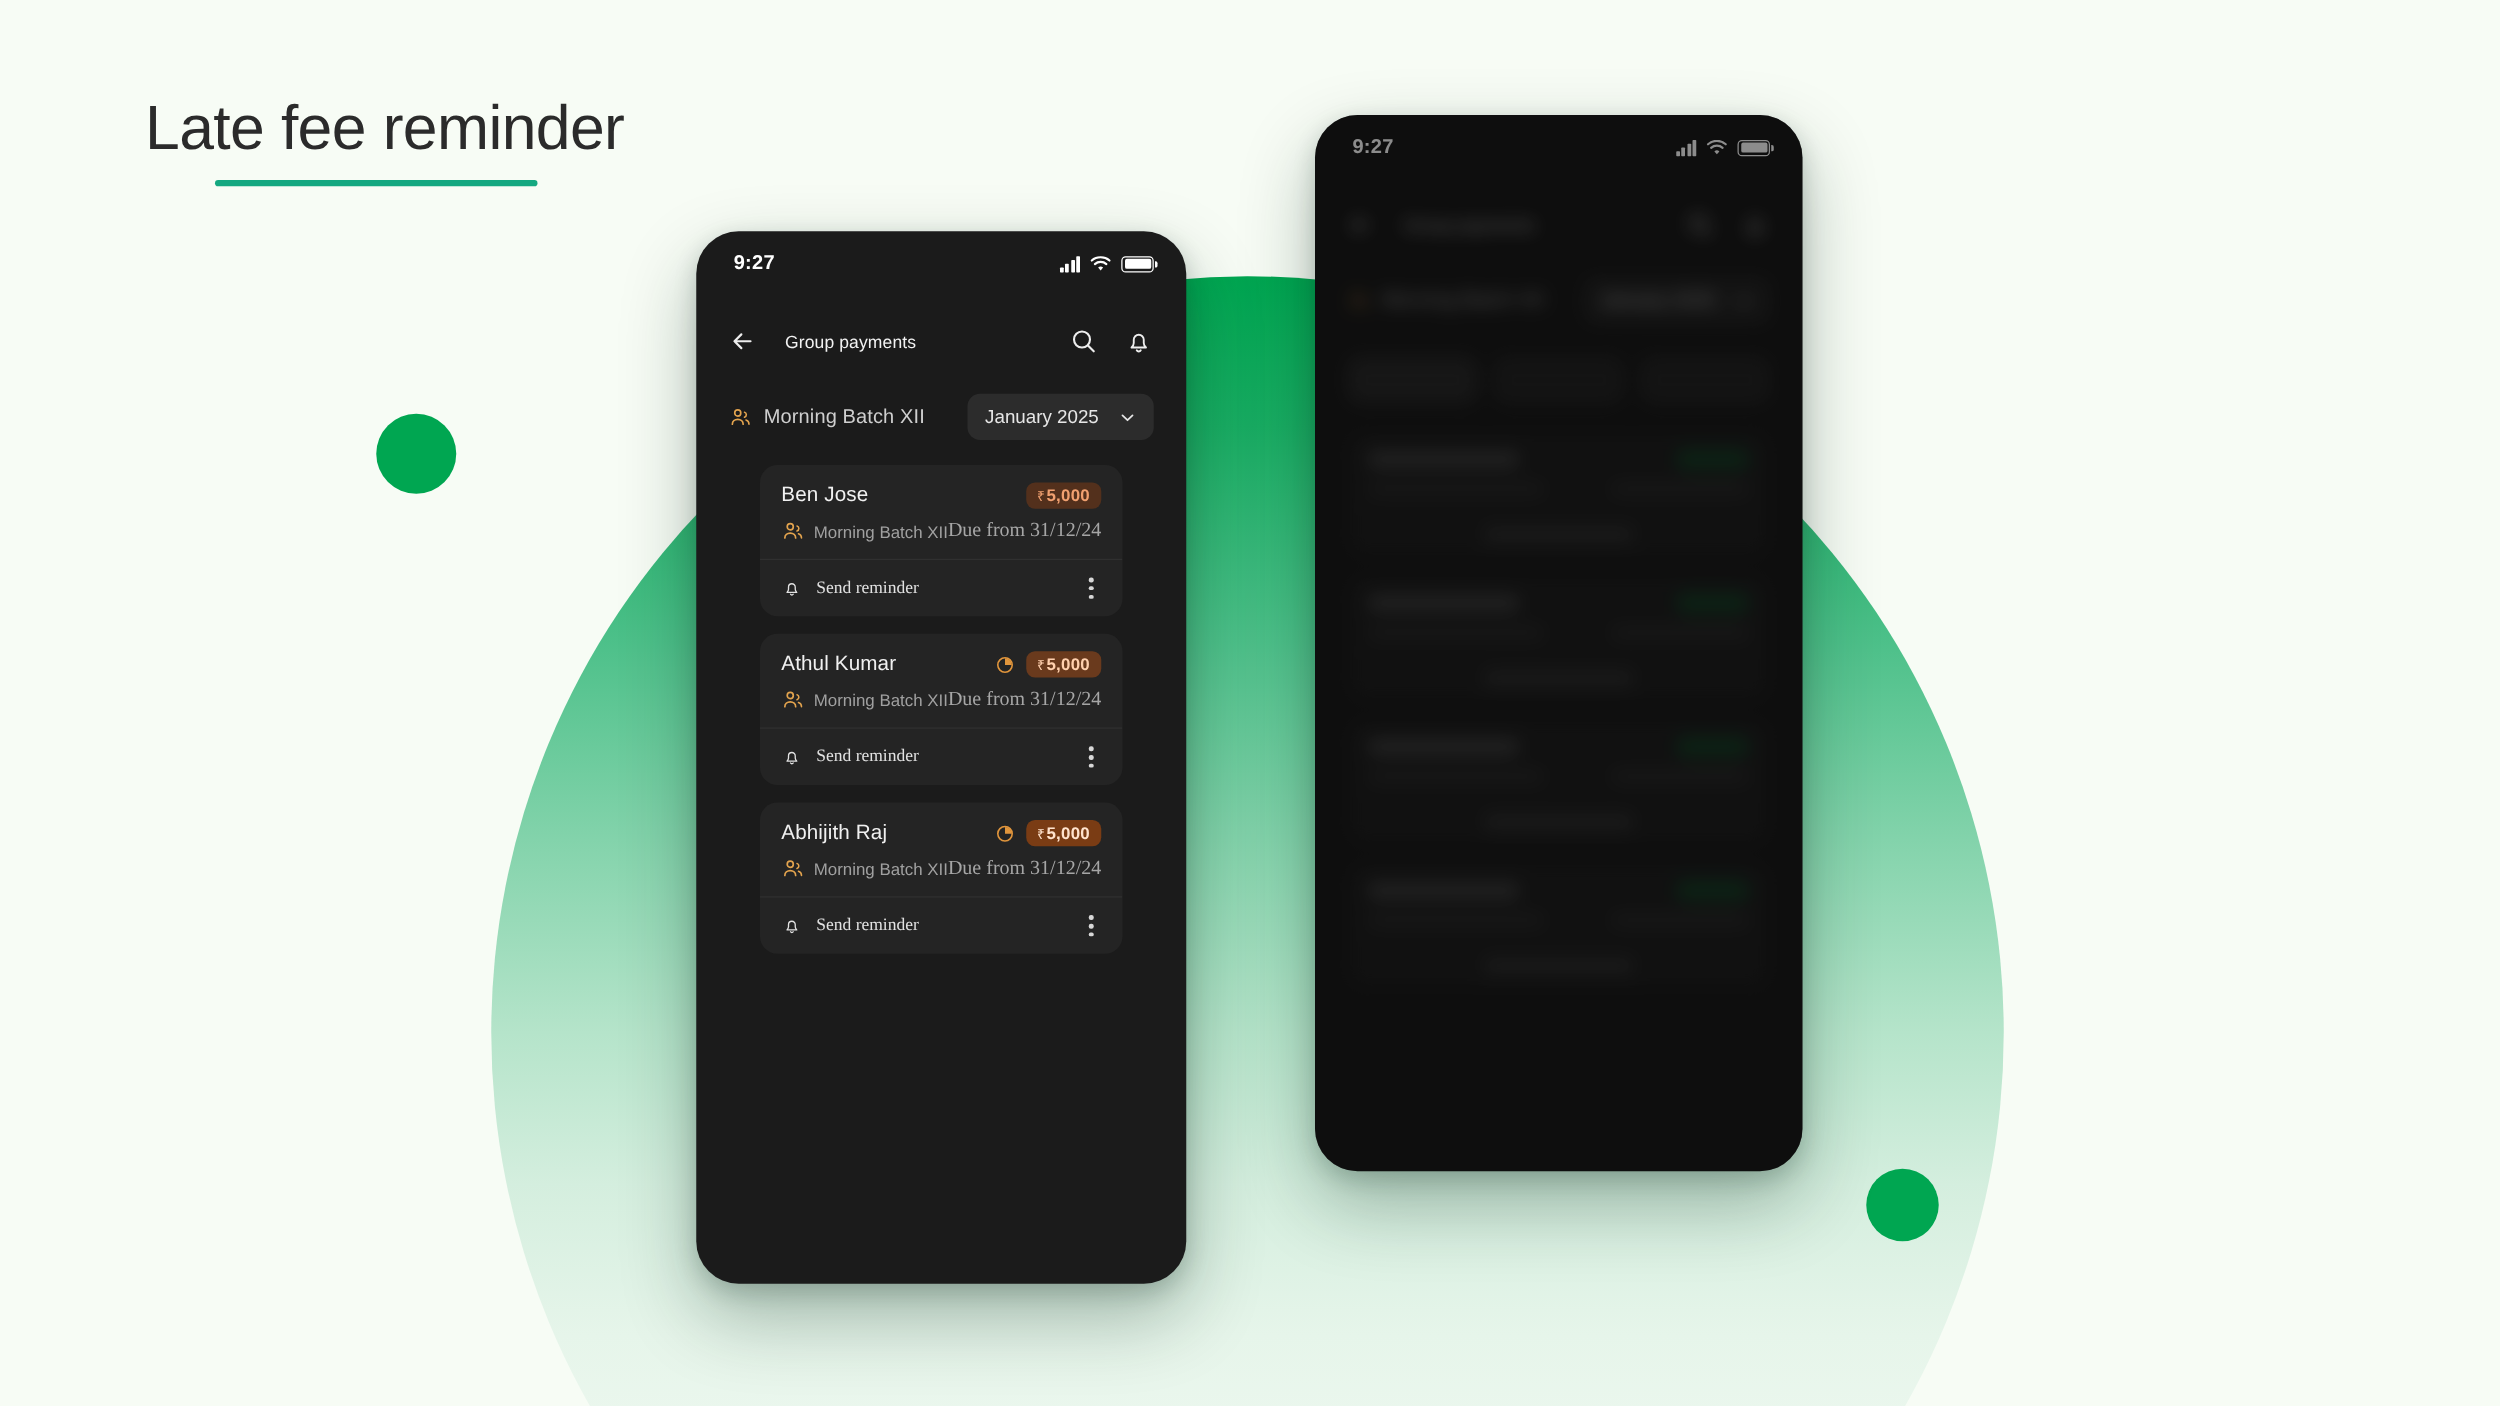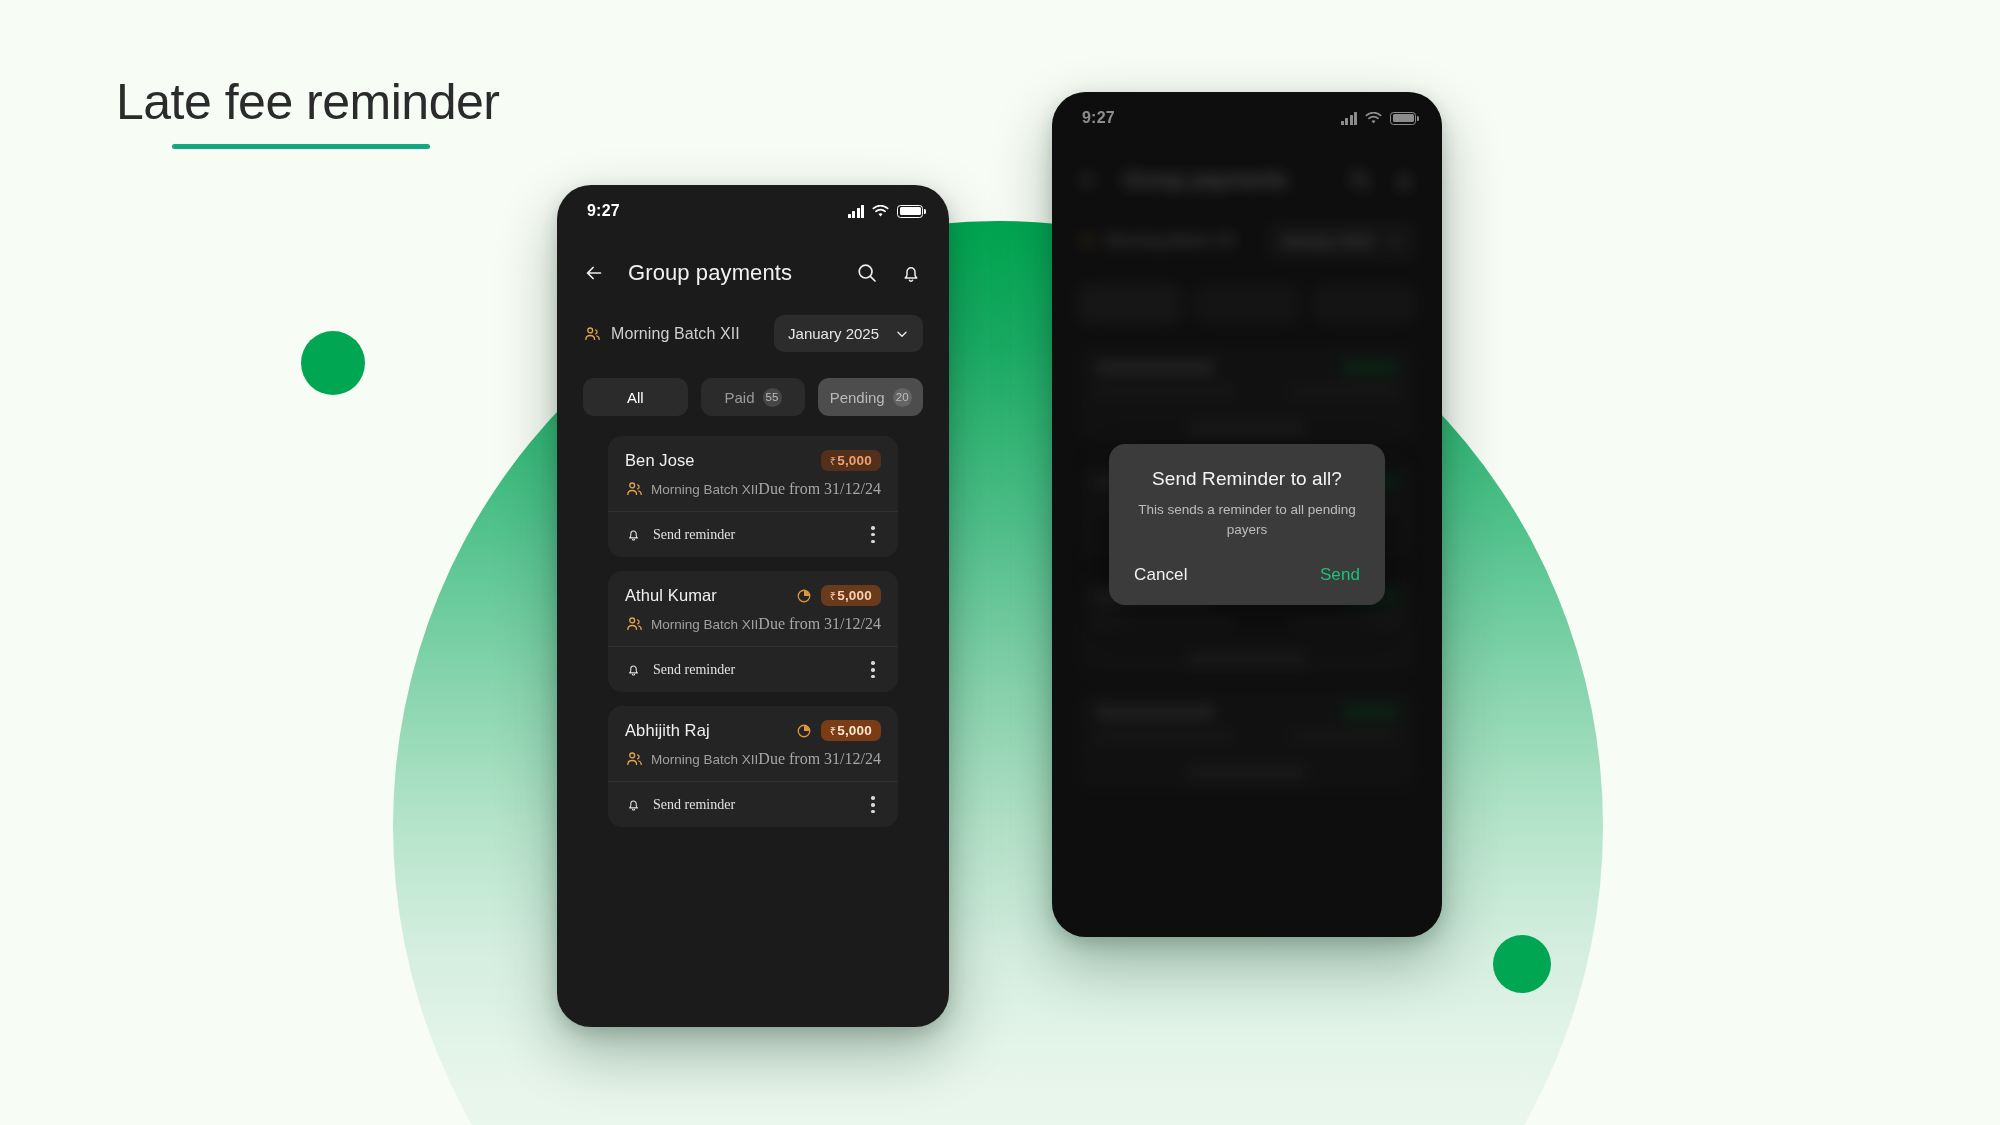--- a/index.html
+++ b/index.html
@@ -153,21 +153,21 @@
 
   
   .app-header {
     display: flex;
     align-items: center;
     padding: 10px 26px 0 26px;
     height: 62px;
   }
   .back-arrow { width: 22px; height: 22px; flex: none; cursor: pointer; }
   .app-title {
-    font-size: 22px;
+    font-size: 14px;
     color: #f2f2f2;
     font-weight: 400;
     margin-left: 23px;
     flex: 1;
     letter-spacing: .1px;
   }
   .header-action { width: 24px; height: 24px; flex: none; cursor: pointer; }
   .header-action + .header-action { margin-left: 20px; }
 
   
@@ -458,28 +458,20 @@
           <div class="g-sub" style="width:110px"></div>
         </div>
       <div class="g-strip">
           <div class="g-text"></div>
         </div>
     </div>
   </div>
 
   <div class="scrim"></div>
 
-  <div class="dialog">
-    <div class="dialog-title">Send Reminder to all?</div>
-    <div class="dialog-body">This sends a reminder to all pending payers</div>
-    <div class="dialog-actions">
-      <div class="dialog-btn btn-cancel">Cancel</div>
-      <div class="dialog-btn btn-send">Send</div>
-    </div>
-  </div>
 </div>
 
 <div class="phone phone-front">
 
   <div class="statusbar">
     <div class="status-time">9:27</div>
     <div class="status-icons">
       <div class="signal-bars">
           <i></i>
           <i></i>
@@ -522,33 +514,20 @@
       <div class="group-name">Morning Batch XII</div>
     </div>
     <div class="month-pill">
       <span>January 2025</span>
       <svg width="14" height="14" viewBox="0 0 16 16">
         <path d="M3.4 6l4.6 4.5L12.6 6" stroke="#e6e6e6" stroke-width="1.6" fill="none" stroke-linecap="round" stroke-linejoin="round"></path>
       </svg>
     </div>
   </div>
 
-  <div class="chips" id="chips-row">
-      <div class="chip active">
-        <span>All</span>
-      </div>
-      <div class="chip">
-        <span>Paid</span>
-        <span class="count">55</span>
-      </div>
-      <div class="chip pressed">
-        <span>Pending</span>
-        <span class="count">20</span>
-      </div>
-    </div>
 
   <div class="cards" id="cards-list">
       <div class="pay-card">
         <div class="pay-top">
           <div class="pay-line1">
             <div class="pay-name">Ben Jose</div>
             <div class="pay-right">
               <div class="amount-badge" style="background:#53301c;color:#f0a070"><span class="rupee">₹</span><span>5,000</span></div>
             </div>
           </div>

